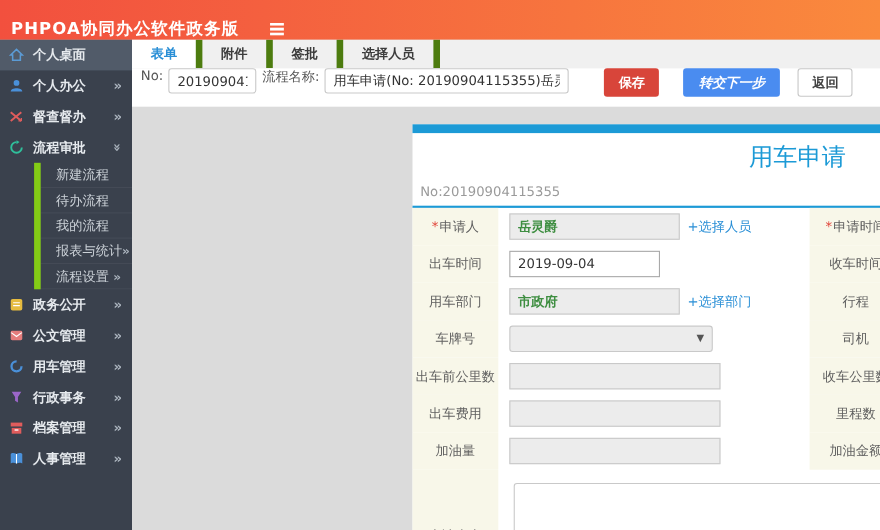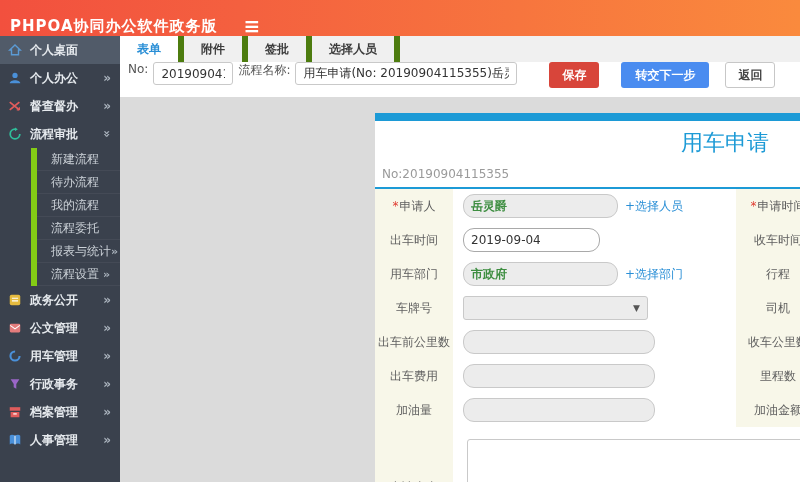--- a/index.html
+++ b/index.html
@@ -38,42 +38,42 @@
   .toolbar { position:absolute; top:62px; left:120px; right:0; height:35px; background:#fff;
     display:flex; align-items:flex-start; padding-left:3px; z-index:10; }
   .tb-label { color:#555; margin:0 5px; white-space:nowrap; }
   .tb-input { height:23px; border:1px solid #c9c9c9; border-radius:3px; padding:0 7px;
     font-size:12px; color:#333; font-family:inherit; outline:none; }
   .no-input { width:80px; }
   .flow-input { width:222px; }
   .btn { height:26px; border-radius:3px; font-size:12px; font-weight:bold; cursor:pointer;
     font-family:inherit; border:none; white-space:nowrap; }
   .btn-save { background:#d8453a; color:#fff; padding:0 13px; margin-left:32px; }
-  .btn-forward { background:#4a8cf0; color:#fff; padding:0 14px; margin-left:22px; }
+  .btn-forward { background:#4a8cf0; color:#fff; padding:0 14px; margin-left:22px;font-style:italic; }
   .btn-back { background:#fff; border:1px solid #c7c7c7; color:#444; padding:0 12px; margin-left:16px; }
 
   
   .content { position:absolute; top:97px; left:120px; right:0; bottom:0; background:#dbdbdb; }
   .form-panel { position:absolute; left:255px; top:16px; width:700px; background:#fff; }
   .form-topbar { height:8px; background:#1c9ad6; }
   .form-head { height:66px; position:relative; }
   .form-title { text-align:center; padding-top:7px; font-size:22px; color:#1c9ad6; }
   .form-no { position:absolute; left:7px; bottom:6px; color:#9a9a9a; font-size:12px; }
   .form-divider { height:2px; background:#1c9ad6; }
 
   .frow { display:flex; height:34px; }
   .frow.tall { height:120px; }
   .flabel { background:#f8f7e9; display:flex; align-items:center; justify-content:center;
     color:#5f5f5f; font-size:12px; white-space:nowrap; }
   .flabel-l { width:78px; flex:0 0 78px; }
   .flabel-r { width:84px; flex:0 0 84px; }
   .ffield-l { width:283px; flex:0 0 283px; display:flex; align-items:center; padding-left:10px; }
   .req { color:#e03c31; margin-right:1px; }
 
-  .inp { height:24px; border:1px solid #c9c9c9; border-radius:11px; padding:0 7px;
+  .inp { height:24px; border:1px solid #c9c9c9; border-radius:0; padding:0 7px;
     font-size:12px; font-family:inherit; outline:none; }
   .inp-pick { width:155px; background:#ececec; color:#3e8e41; font-weight:bold; }
   .inp-date { width:137px; background:#fff; border-color:#a9a9a9; color:#333; }
   .inp-num { width:192px; background:#ececec; color:#3e8e41; }
   .link { color:#2a8fd6; margin-left:7px; cursor:pointer; white-space:nowrap; }
   .select { width:185px; height:24px; background:#ececec; border:1px solid #c9c9c9;
     border-radius:3px; position:relative; cursor:pointer; }
   .dd-arrow { position:absolute; right:7px; top:6px; font-size:9px; color:#555; }
   .textarea { width:590px; height:102px; margin-left:4px; background:#fff; border:1px solid #c9c9c9;
     border-radius:3px; resize:none; font-family:inherit; font-size:12px; padding:4px 6px; outline:none; align-self:flex-start; margin-top:12px; }
@@ -135,23 +135,20 @@
     <div class="sub-item">
       <span>新建流程</span>
     </div>
     <div class="sub-item">
       <span>待办流程</span>
     </div>
     <div class="sub-item">
       <span>我的流程</span>
     </div>
     <div class="sub-item">
-      <span>流程委托</span>
-    </div>
-    <div class="sub-item">
       <span>报表与统计</span>
       <span class="chev">»</span>
     </div>
     <div class="sub-item">
       <span>流程设置</span>
       <span class="chev">»</span>
     </div>
   </div>
 
   <div class="side-item">

